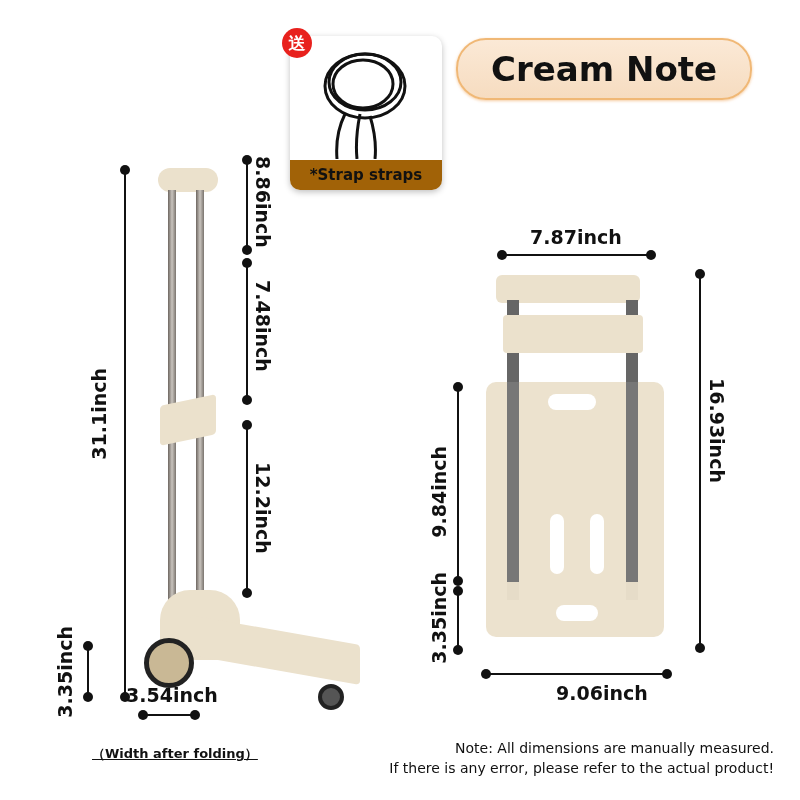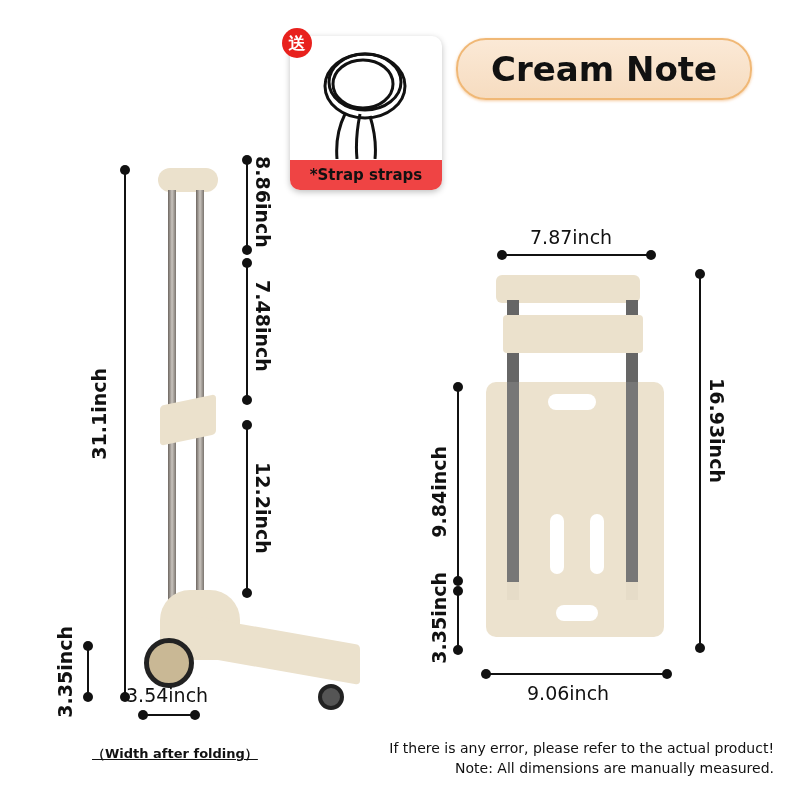--- a/index.html
+++ b/index.html
@@ -1,27 +1,27 @@
 <!DOCTYPE html>
 <html><head>
 <meta charset="utf-8">
 <style>
   html,body{margin:0;padding:0;background:#fff;}
   body{width:800px;height:800px;position:relative;overflow:hidden;font-family:"DejaVu Sans","Liberation Sans",sans-serif;color:#111;}
   .abs{position:absolute;}
   .gift-card{left:290px;top:36px;width:152px;height:154px;background:#fff;border-radius:10px;box-shadow:0 2px 6px rgba(0,0,0,.25);overflow:hidden;}
   .gift-badge{left:282px;top:28px;width:30px;height:30px;border-radius:50%;background:#e8211d;color:#fff;font-weight:bold;font-size:17px;display:flex;align-items:center;justify-content:center;z-index:3;}
-  .gift-caption{left:0;bottom:0;width:100%;height:30px;background:#ef4444;font-size:15px;display:flex;align-items:center;justify-content:center;font-weight:600;}
+  .gift-caption{left:0;bottom:0;width:100%;height:30px;background:#a16207;font-size:15px;display:flex;align-items:center;justify-content:center;font-weight:600;}
   .color-pill{left:456px;top:38px;width:292px;height:58px;border-radius:30px;background:linear-gradient(#fbe9d6,#f6dcc0);border:2px solid #f0b876;box-shadow:0 1px 3px rgba(240,170,100,.6);display:flex;align-items:center;justify-content:center;font-weight:bold;font-size:34px;color:#111;}
   .vline{width:2px;background:#111;}
   .hline{height:2px;background:#111;}
   .dot{width:10px;height:10px;border-radius:50%;background:#111;}
   .vtext{writing-mode:vertical-rl;font-weight:bold;font-size:19px;white-space:nowrap;}
   .vtext-up{writing-mode:vertical-rl;transform:rotate(180deg);font-weight:bold;font-size:19px;white-space:nowrap;}
-  .label{font-weight:normal;font-size:19px;white-space:nowrap;}
+  .label{font-weight:bold;font-size:19px;white-space:nowrap;}
   .note{right:26px;top:738px;text-align:right;font-size:14px;line-height:20px;}
   .cream{background:#ebe1cc;}
   .pole{background:linear-gradient(90deg,#6d6660,#c9c4be,#7a746e);}
 </style>
 </head>
 <body>
 
 <div class="abs gift-badge">送</div>
 <div class="abs gift-card">
   <svg class="abs" style="left:25px;top:8px" width="100" height="115">
@@ -109,18 +109,18 @@
 <div class="abs vtext-up" style="left:428px;top:446px;">9.84inch</div>
 
 <div class="abs dot" style="left:453px;top:586px;"></div>
 <div class="abs vline" style="left:457px;top:590px;height:58px;"></div>
 <div class="abs dot" style="left:453px;top:645px;"></div>
 <div class="abs vtext-up" style="left:428px;top:572px;">3.35inch</div>
 
 <div class="abs dot" style="left:481px;top:669px;"></div>
 <div class="abs hline" style="left:486px;top:673px;width:178px;"></div>
 <div class="abs dot" style="left:662px;top:669px;"></div>
-<div class="abs label" style="left:527px;top:682px;">9.06inch</div>
+<div class="abs label" style="left:556px;top:682px;">9.06inch</div>
 
 <div class="abs note">
+  <div>Note: All dimensions are manually measured.</div>
   <div>If there is any error, please refer to the actual product!</div>
-  <div>Note: All dimensions are manually measured.</div>
 </div>
 
 </body></html>

